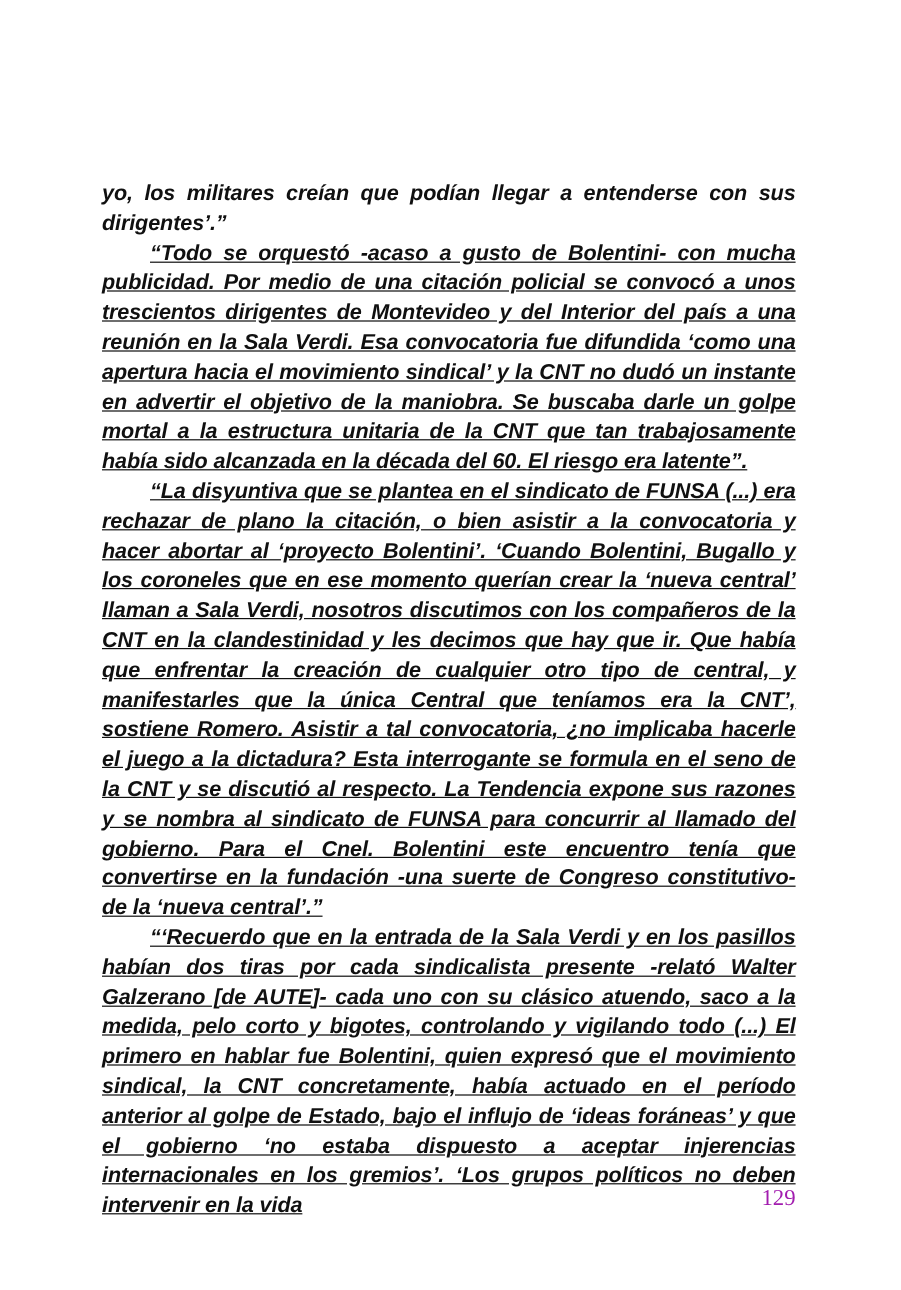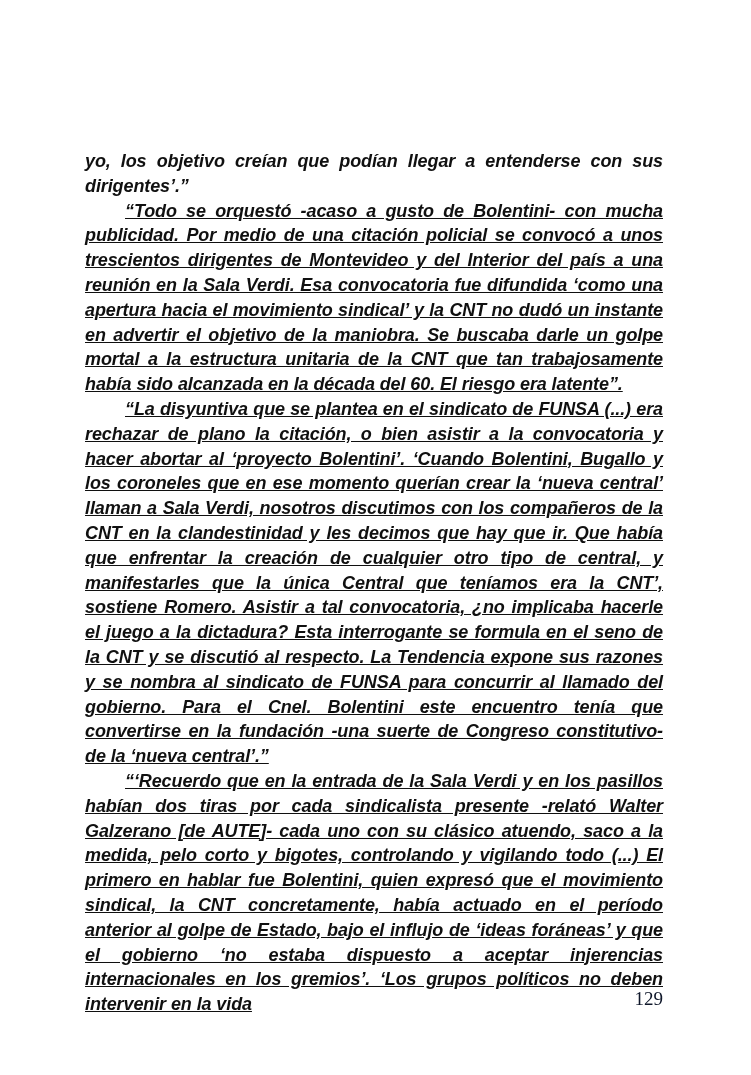--- a/index.html
+++ b/index.html
@@ -37,27 +37,27 @@
     text-decoration: underline;
   }
   .page-number {
     position: absolute;
     top: 988px;
     right: 88px;
     font-family: "Liberation Serif", serif;
     font-style: normal;
     font-weight: normal;
     font-size: 19px;
-    color: #0f172a;
+    color: #a21caf;
   }
 </style>
 </head>
 <body>
 
 <div class="page">
   <div class="text-block">
-      <p class="para">yo, los objetivo creían que podían llegar a entenderse con sus dirigentes’.”</p>
+      <p class="para">yo, los militares creían que podían llegar a entenderse con sus dirigentes’.”</p>
       <p class="para indent">“Todo se orquestó -acaso a gusto de Bolentini- con mucha publicidad. Por medio de una citación policial se convocó a unos trescientos dirigentes de Montevideo y del Interior del país a una reunión en la Sala Verdi. Esa convocatoria fue difundida ‘como una apertura hacia el movimiento sindical’ y la CNT no dudó un instante en advertir el objetivo de la maniobra. Se buscaba darle un golpe mortal a la estructura unitaria de la CNT que tan trabajosamente había sido alcanzada en la década del 60. El riesgo era latente”.</p>
       <p class="para indent">“La disyuntiva que se plantea en el sindicato de FUNSA (...) era rechazar de plano la citación, o bien asistir a la convocatoria y hacer abortar al ‘proyecto Bolentini’. ‘Cuando Bolentini, Bugallo y los coroneles que en ese momento querían crear la ‘nueva central’ llaman a Sala Verdi, nosotros discutimos con los compañeros de la CNT en la clandestinidad y les decimos que hay que ir. Que había que enfrentar la creación de cualquier otro tipo de central, y manifestarles que la única Central que teníamos era la CNT’, sostiene Romero. Asistir a tal convocatoria, ¿no implicaba hacerle el juego a la dictadura? Esta interrogante se formula en el seno de la CNT y se discutió al respecto. La Tendencia expone sus razones y se nombra al sindicato de FUNSA para concurrir al llamado del gobierno. Para el Cnel. Bolentini este encuentro tenía que convertirse en la fundación -una suerte de Congreso constitutivo- de la ‘nueva central’.”</p>
       <p class="para indent">“‘Recuerdo que en la entrada de la Sala Verdi y en los pasillos habían dos tiras por cada sindicalista presente -relató Walter Galzerano [de AUTE]- cada uno con su clásico atuendo, saco a la medida, pelo corto y bigotes, controlando y vigilando todo (...) El primero en hablar fue Bolentini, quien expresó que el movimiento sindical, la CNT concretamente, había actuado en el período anterior al golpe de Estado, bajo el influjo de ‘ideas foráneas’ y que el gobierno ‘no estaba dispuesto a aceptar injerencias internacionales en los gremios’. ‘Los grupos políticos no deben intervenir en la vida</p>
     </div>
   <div class="page-number">129</div>
 </div>
 
 </body></html>

